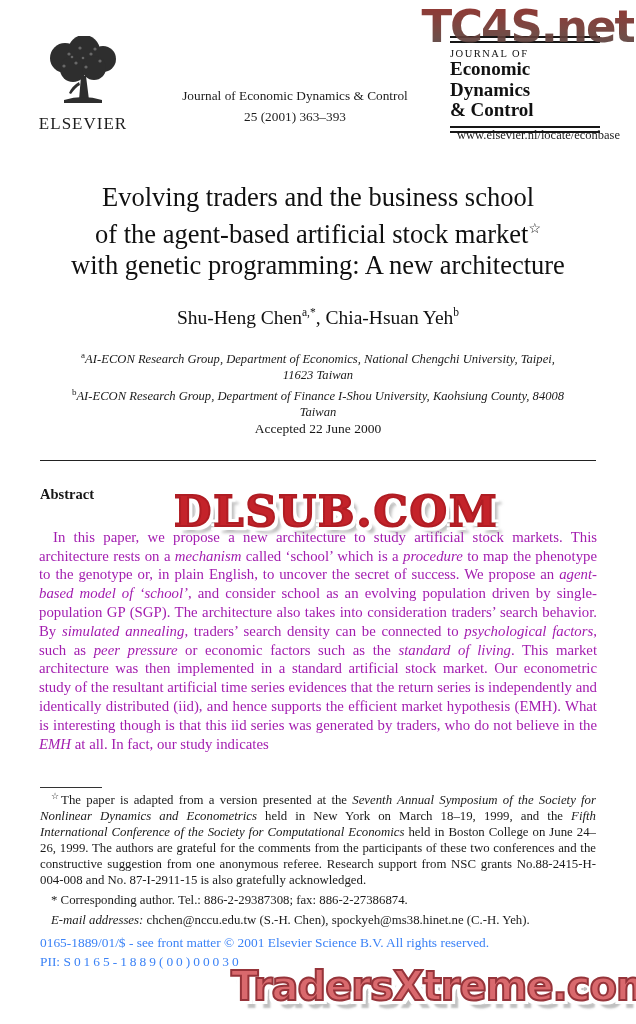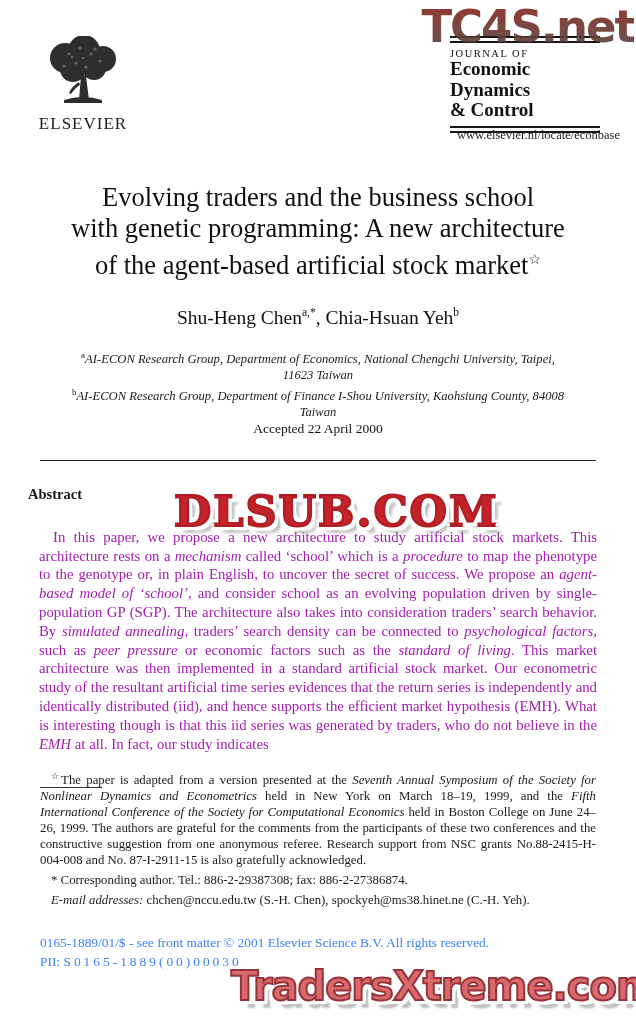--- a/index.html
+++ b/index.html
@@ -59,26 +59,26 @@
     font-size:26.5px;line-height:31px;color:#101010;}
   .title sup{font-size:14px;}
   .authors{position:absolute;top:306px;left:0;width:636px;text-align:center;
     font-size:19.5px;color:#101010;}
   .authors sup{font-size:11.5px;}
   .affils{position:absolute;top:347px;left:68px;width:500px;text-align:center;
     font-size:12.6px;line-height:16.2px;font-style:italic;color:#1a1a1a;}
   .affils sup{font-size:9px;font-style:normal;}
   .accepted{position:absolute;top:421px;left:0;width:636px;text-align:center;font-size:13.5px;}
   .rule-main{position:absolute;top:460px;left:40px;width:556px;border-top:1.6px solid #222;}
-  .abs-head{position:absolute;top:486px;left:28px;font-size:14.5px;font-weight:bold;}
+  .abs-head{position:absolute;top:486px;left:40px;font-size:14.5px;font-weight:bold;}
   .abstract{position:absolute;top:513px;left:39px;width:558px;
     font-size:14.8px;line-height:18.8px;text-align:justify;text-indent:14px;color:#a21caf;}
   
   .fn-rule{position:absolute;top:787px;left:40px;width:62px;border-top:1.6px solid #333;}
-  .footnotes{position:absolute;top:768px;left:40px;width:556px;
+  .footnotes{position:absolute;top:788px;left:40px;width:556px;
     font-size:12.8px;line-height:16px;text-align:justify;color:#1a1a1a;}
   .footnotes p{margin:0 0 4px 0;text-indent:11px;}
   .footnotes sup{font-size:9px;}
   
   .imprint{position:absolute;top:933px;left:40px;width:580px;
     font-size:13.4px;line-height:19px;color:#3b82f6;}
   .pii-value{letter-spacing:3px;}
 </style>
 </head>
 <body>
@@ -106,49 +106,53 @@
         <circle cx="36" cy="21" r="1.3"></circle>
           <circle cx="47" cy="22" r="1.3"></circle>
       </g>
       <path d="M45 40 L43 64 L53 64 L50 40 Z" fill="#2e2e2e"></path>
       <path d="M43 46 Q36 50 33 57 L35 58 Q40 51 44 49 Z" fill="#2e2e2e"></path>
       <path d="M28 64 Q47 58 66 64 L66 67 L28 67 Z" fill="#2e2e2e"></path>
     </svg>
     <div class="logo-label">ELSEVIER</div>
   </div>
 
+  <div class="journal-ref">
+    <div>Journal of Economic Dynamics &amp; Control</div>
+    <div>25 (2001) 363–393</div>
+  </div>
 
   <div class="masthead">
     <div class="dbl"></div>
     <div class="jof">JOURNAL OF</div>
     <div class="big">Economic</div>
     <div class="big">Dynamics</div>
     <div class="big">&amp; Control</div>
     <div class="dbl bottom"></div>
   </div>
   <div class="site-url">www.elsevier.nl/locate/econbase</div>
 
   <div class="wm-top">TC4S.net</div>
 
   <div class="title">
     <div>Evolving traders and the business school</div>
+    <div><span>of the agent-based artificial stock market</span><sup>☆</sup></div>
     <div>with genetic programming: A new architecture</div>
-    <div><span>of the agent-based artificial stock market</span><sup>☆</sup></div>
   </div>
 
   <div class="authors">
     <span>Shu-Heng Chen</span><sup>a,*</sup><span>, </span><span>Chia-Hsuan Yeh</span><sup>b</sup>
   </div>
 
   <div class="affils">
     <div><sup>a</sup><span>AI-ECON Research Group, Department of Economics, National Chengchi University, Taipei, 11623 Taiwan</span></div>
     <div><sup>b</sup><span>AI-ECON Research Group, Department of Finance I-Shou University, Kaohsiung County, 84008 Taiwan</span></div>
   </div>
 
-  <div class="accepted">Accepted 22 April 2000</div>
+  <div class="accepted">Accepted 22 June 2000</div>
 
   <div class="rule-main"></div>
 
   <div class="abs-head">Abstract</div>
   <p class="abstract"><span>In this paper, we propose a new architecture to study artificial stock markets. This architecture rests on a </span><span class="it">mechanism</span><span> called ‘school’ which is a </span><span class="it">procedure</span><span> to map the phenotype to the genotype or, in plain English, to uncover the secret of success. We propose an </span><span class="it">agent-based model of ‘school’</span><span>, and consider school as an evolving population driven by single-population GP (SGP). The architecture also takes into consideration traders’ search behavior. By </span><span class="it">simulated annealing</span><span>, traders’ search density can be connected to </span><span class="it">psychological factors</span><span>, such as </span><span class="it">peer pressure</span><span> or economic factors such as the </span><span class="it">standard of living</span><span>. This market architecture was then implemented in a standard artificial stock market. Our econometric study of the resultant artificial time series evidences that the return series is independently and identically distributed (iid), and hence supports the efficient market hypothesis (EMH). What is interesting though is that this iid series was generated by traders, who do not believe in the </span><span class="it">EMH</span><span> at all. In fact, our study indicates</span></p>
 
   <div class="wm-mid">DLSUB.COM</div>
 
   <div class="fn-rule"></div>
   <div class="footnotes">

